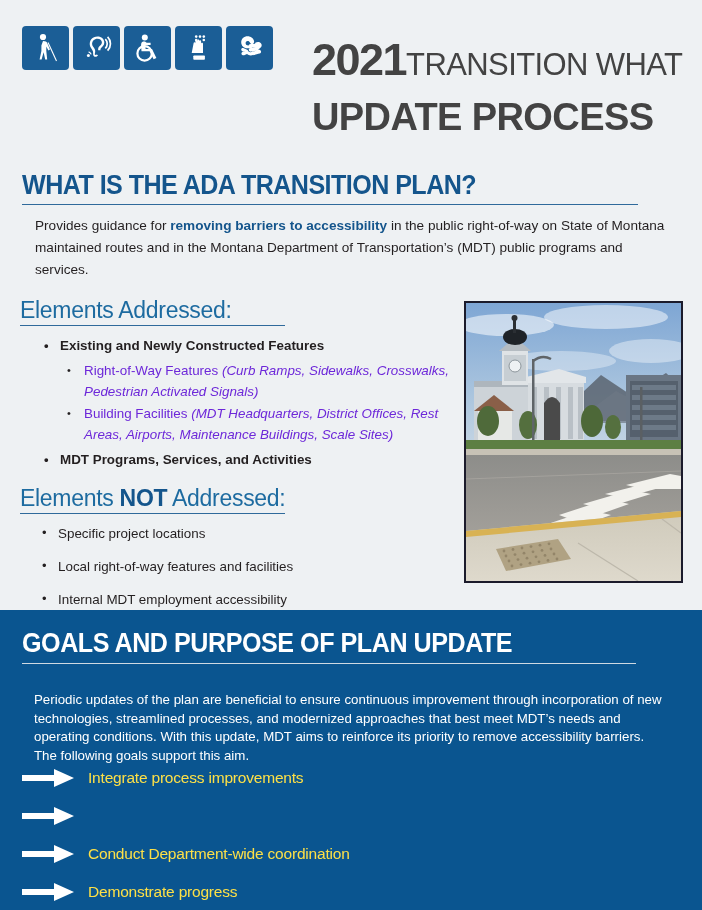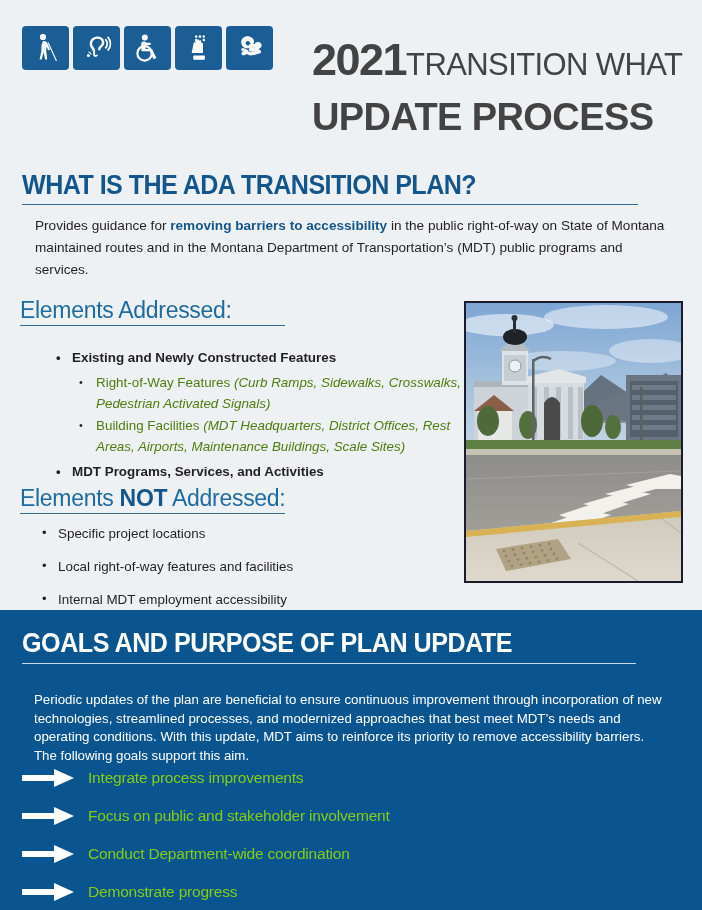--- a/index.html
+++ b/index.html
@@ -68,34 +68,34 @@
   }
   .sub-head b{font-weight:bold;color:#14558c;}
   .rule2{height:1px;background:#2f6a9b;margin-top:1px;}
 
   
   .body-p{
     font-size:13.6px;line-height:22px;color:#231f20;
   }
   .body-p b{color:#14558c;font-weight:bold;}
 
-  .b1{list-style:none;margin:16px;padding:0;}
+  .b1{list-style:none;margin:4px;padding:0;}
   .b1 > li{
     position:relative;padding-left:22px;
     font-size:13.4px;font-weight:bold;color:#231f20;
     line-height:22px;margin-bottom:2px;
   }
   .b1 > li:before{
     content:"\2022";position:absolute;left:6px;top:0;
     font-size:13px;color:#231f20;
   }
   .b2{list-style:none;margin:3px 0 4px 0;padding:0;}
   .b2 > li{
     position:relative;padding-left:24px;
-    font-size:13.4px;font-weight:normal;color:#4d7c0f;
+    font-size:13.4px;font-weight:normal;color:#6d28d9;
     line-height:21px;margin-bottom:1px;
   }
   .b2 > li:before{
     content:"\2022";position:absolute;left:7px;top:0;
     font-size:11px;color:#231f20;
   }
   .b2 i{font-style:italic;}
 
   .bn{list-style:none;margin:4px 0 0 0;padding:0;}
   .bn > li{
@@ -130,21 +130,21 @@
     color:#ffffff;font-size:13.3px;line-height:18.5px;margin-top:26px;
   }
   .goals{list-style:none;margin:18px 0 0 0;padding:0;}
   .goals li{
     display:flex;align-items:center;margin-bottom:18px;
   }
   .arrow{
     width:52px;height:20px;flex:0 0 52px;margin-left:22px;
   }
   .goal-label{
-    color:#84cc16;font-size:15.5px;margin-left:14px;letter-spacing:-0.2px;
+    color:#fde047;font-size:15.5px;margin-left:14px;letter-spacing:-0.2px;
   }
 </style>
 </head>
 <body>
 
 <div class="page">
 
   <div class="header">
 
     <div class="logo">
@@ -382,21 +382,20 @@
             </svg>
         </span>
         <span class="goal-label">Integrate process improvements</span>
       </li>
       <li>
         <span class="arrow">
           <svg width="52" height="20" viewBox="0 0 52 20">
               <path d="M0 7 L32 7 L32 1 L52 10 L32 19 L32 13 L0 13 Z" fill="#ffffff"></path>
             </svg>
         </span>
-        <span class="goal-label">Focus on public and stakeholder involvement</span>
       </li>
       <li>
         <span class="arrow">
           <svg width="52" height="20" viewBox="0 0 52 20">
               <path d="M0 7 L32 7 L32 1 L52 10 L32 19 L32 13 L0 13 Z" fill="#ffffff"></path>
             </svg>
         </span>
         <span class="goal-label">Conduct Department-wide coordination</span>
       </li>
       <li>

